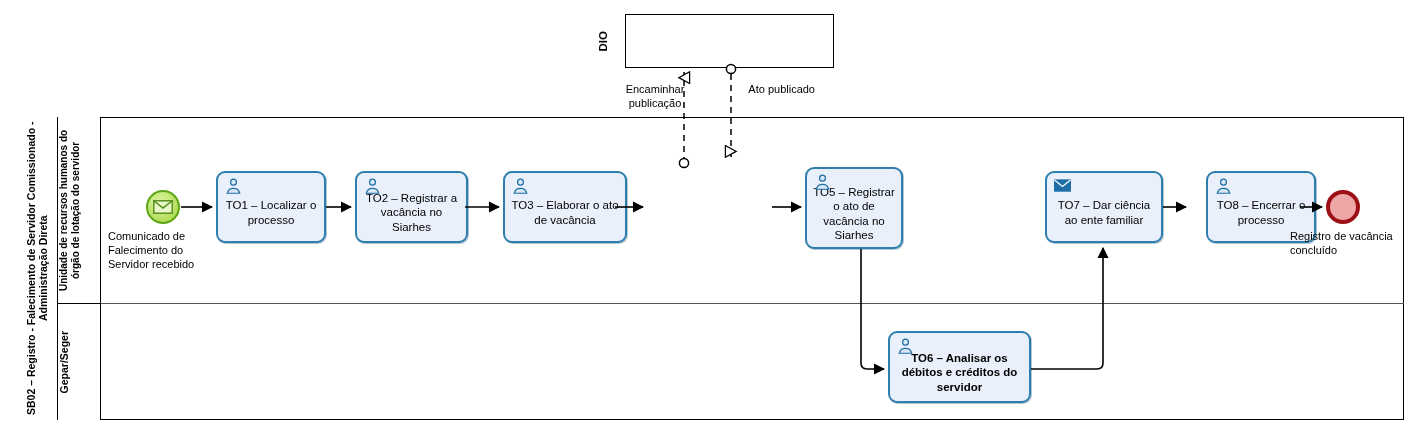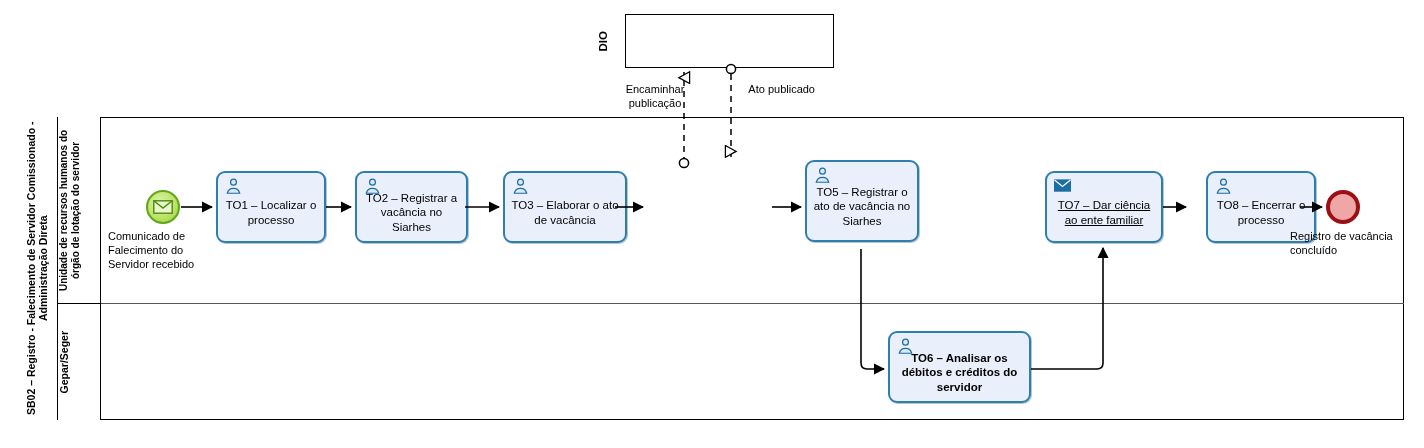--- a/index.html
+++ b/index.html
@@ -92,37 +92,37 @@
 
   <div class="abs task" style="left:503px;top:171px;width:124px;height:72px;">
     <svg class="task-icon" viewBox="0 0 18 17">
       <circle cx="9" cy="4.4" r="3.1" fill="#dbe9f7" stroke="#1c6ea4" stroke-width="1.3"></circle>
       <path d="M2.4 16.2 A6.8 6.8 0 0 1 15.6 16.2 Z" fill="#dbe9f7" stroke="#1c6ea4" stroke-width="1.3"></path>
     </svg>
     <div class="task-label">TO3 – Elaborar o ato de vacância</div>
   </div>
 
 
-  <div class="abs task" style="left:805px;top:160px;width:114px;height:82px;">
+  <div class="abs task" style="left:805px;top:167px;width:98px;height:82px;">
     <svg class="task-icon" viewBox="0 0 18 17">
       <circle cx="9" cy="4.4" r="3.1" fill="#dbe9f7" stroke="#1c6ea4" stroke-width="1.3"></circle>
       <path d="M2.4 16.2 A6.8 6.8 0 0 1 15.6 16.2 Z" fill="#dbe9f7" stroke="#1c6ea4" stroke-width="1.3"></path>
     </svg>
     <div class="task-label">TO5 – Registrar o ato de vacância no Siarhes</div>
   </div>
 
   <div class="abs task" style="left:888px;top:331px;width:143px;height:72px;font-weight:bold;">
     <svg class="task-icon" viewBox="0 0 18 17">
       <circle cx="9" cy="4.4" r="3.1" fill="#dbe9f7" stroke="#1c6ea4" stroke-width="1.3"></circle>
       <path d="M2.4 16.2 A6.8 6.8 0 0 1 15.6 16.2 Z" fill="#dbe9f7" stroke="#1c6ea4" stroke-width="1.3"></path>
     </svg>
     <div class="task-label">TO6 – Analisar os débitos e créditos do servidor</div>
   </div>
 
-  <div class="abs task" style="left:1045px;top:171px;width:118px;height:72px;text-decoration:underline;">
+  <div class="abs task" style="left:1045px;top:171px;width:118px;height:72px;">
     <svg class="task-icon" viewBox="0 0 18 14">
       <rect x="0.6" y="0.6" width="16.8" height="11.8" fill="#1c6ea4" stroke="#1c6ea4" stroke-width="1.2"></rect>
       <path d="M0.6 0.6 L9 7.4 L17.4 0.6" fill="none" stroke="#ffffff" stroke-width="1.3"></path>
     </svg>
     <div class="task-label">TO7 – Dar ciência ao ente familiar</div>
   </div>
 
   <div class="abs task" style="left:1190px;top:171px;width:110px;height:72px;margin-left:16px;">
     <svg class="task-icon" viewBox="0 0 18 17">
       <circle cx="9" cy="4.4" r="3.1" fill="#dbe9f7" stroke="#1c6ea4" stroke-width="1.3"></circle>

